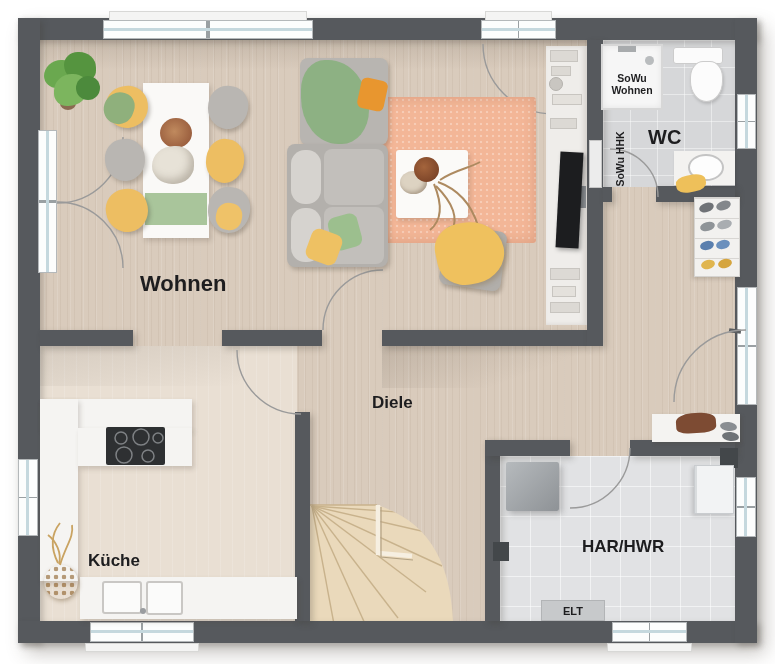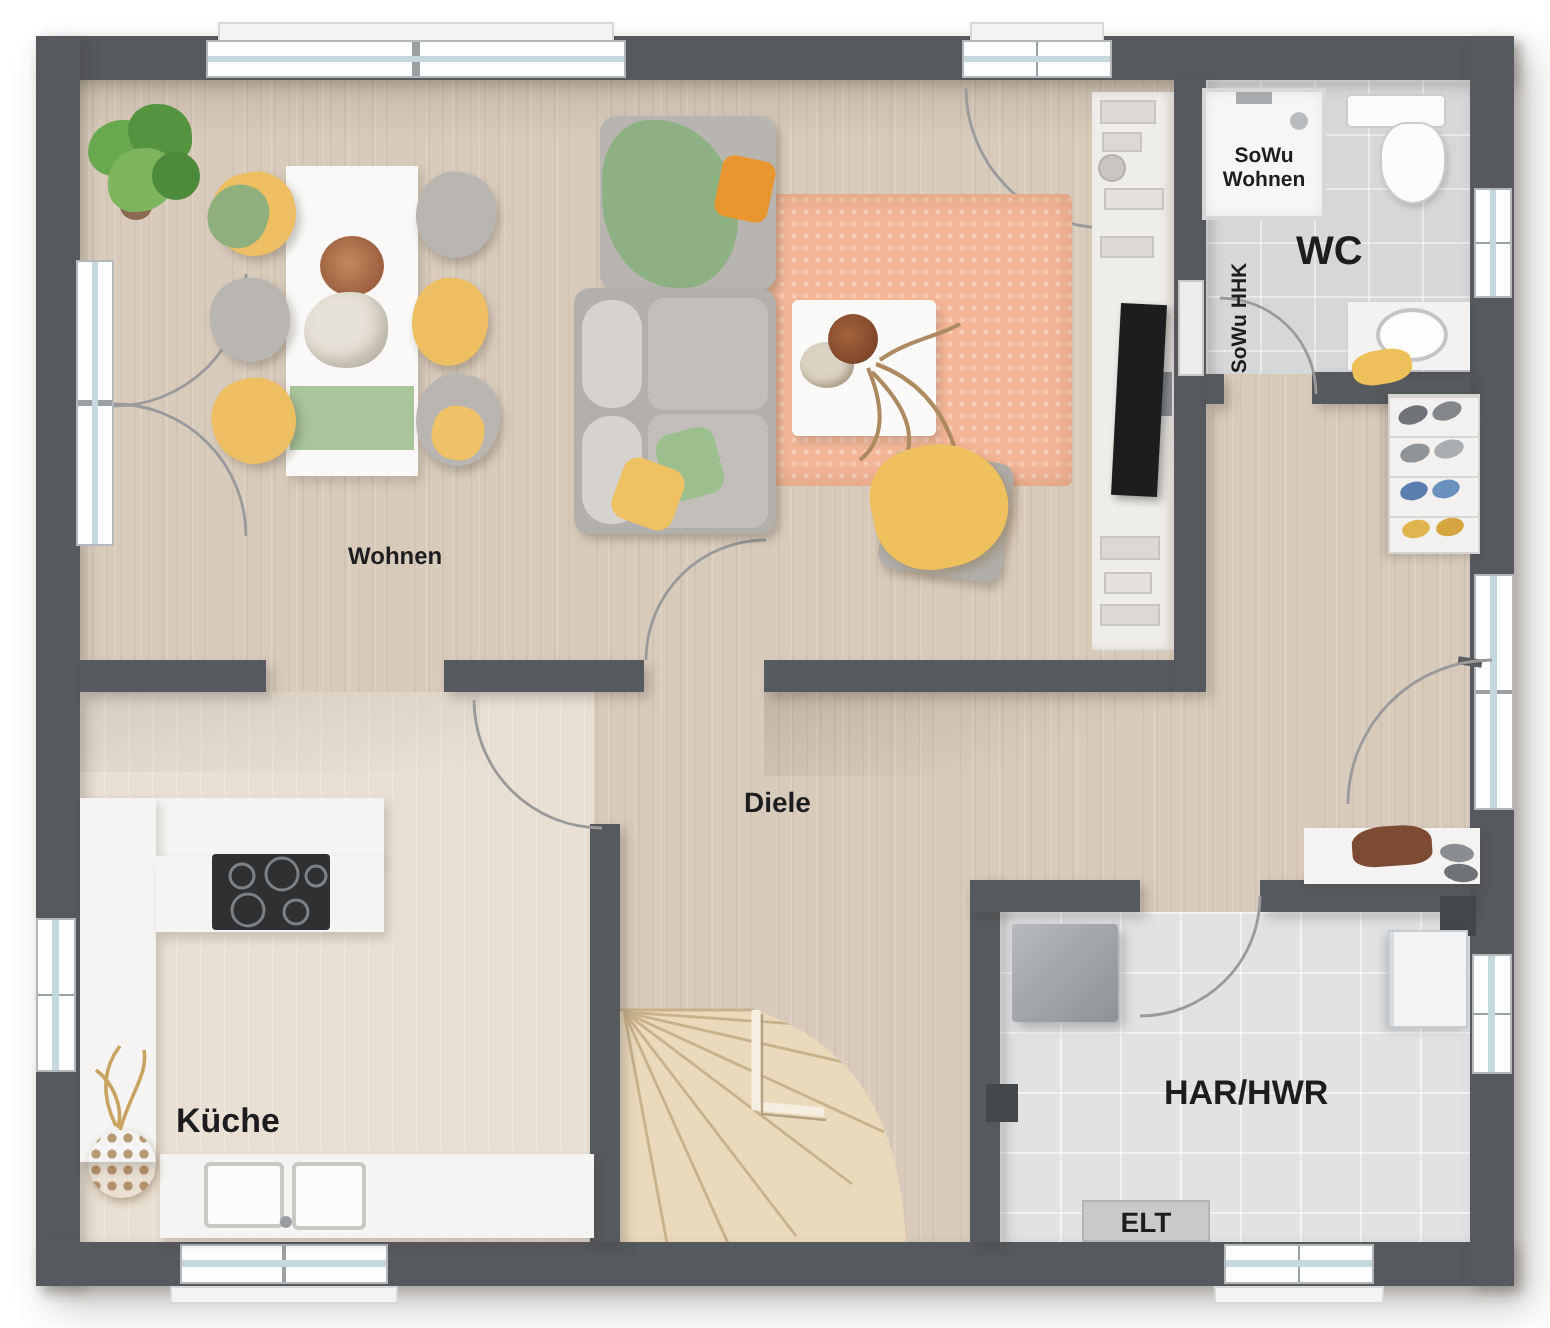--- a/index.html
+++ b/index.html
@@ -198,21 +198,21 @@
   <div class="abs" style="left:718px;top:259px;width:14px;height:9px;background:#d5a53f;border-radius:50%;transform:rotate(-12deg);"></div>
 
   <div class="abs" style="left:652px;top:414px;width:88px;height:28px;background:#f4f3f1;border:1px solid #ddlecda;box-shadow:2px 2px 4px rgba(70,60,50,.2);"></div>
   <div class="abs" style="left:676px;top:413px;width:40px;height:20px;background:#7d4b33;border-radius:40% 40% 30% 30%;transform:rotate(-4deg);"></div>
   <div class="abs" style="left:720px;top:422px;width:17px;height:9px;background:#8a8e92;border-radius:50%;transform:rotate(6deg);"></div>
   <div class="abs" style="left:722px;top:432px;width:17px;height:9px;background:#6f7377;border-radius:50%;transform:rotate(6deg);"></div>
 
   <div class="abs" style="left:506px;top:462px;width:53px;height:49px;background:linear-gradient(135deg,#b6babd,#8e9296);border-radius:2px;box-shadow:3px 3px 6px rgba(60,60,60,.3);"></div>
   <div class="abs" style="left:694px;top:465px;width:40px;height:49px;background:#f2f3f4;border:1px solid #c9cccf;box-sizing:border-box;box-shadow:-2px 2px 4px rgba(60,60,60,.2);background-image:linear-gradient(90deg,#d9dcde 2px,transparent 2px);background-size:6px 100%;background-repeat:no-repeat;"></div>
   <div class="abs" style="left:541px;top:600px;width:64px;height:21px;background:#c7c9cb;border:1px solid #b2b4b6;box-sizing:border-box;text-align:center;">
-    <span class="lbl" style="font-size:14px;line-height:20px;">ELT</span>
+    <span class="lbl" style="font-size:11px;line-height:20px;">ELT</span>
   </div>
 
   <div class="abs white-box" style="left:40px;top:399px;width:152px;height:31px;"></div>
   <div class="abs white-box" style="left:40px;top:399px;width:38px;height:182px;"></div>
   <div class="abs white-box" style="left:78px;top:428px;width:114px;height:38px;"></div>
   <div class="abs" style="left:106px;top:427px;width:59px;height:38px;background:#2e3032;border-radius:2px;"></div>
   <svg class="abs svgo" width="70" height="45" style="left:106px;top:427px;">
     <g fill="none" stroke="#7e8184" stroke-width="1.5">
       <circle cx="15" cy="11" r="6"></circle>
         <circle cx="35" cy="10" r="8"></circle>
@@ -227,21 +227,21 @@
   <div class="abs" style="left:140px;top:608px;width:6px;height:6px;border-radius:50%;background:#9a9da0;"></div>
   <div class="abs" style="left:44px;top:565px;width:34px;height:34px;border-radius:50%;background:radial-gradient(circle at 45% 40%,#e8a948,#b36f1f);box-shadow:1px 2px 4px rgba(90,60,20,.35);background-image:radial-gradient(rgba(130,80,20,.55) 2px,transparent 2.6px);background-size:8px 8px;"></div>
   <svg class="abs svgo" width="50" height="60" style="left:42px;top:515px;">
     <g fill="none" stroke="#c9a362" stroke-width="1.8">
       <path d="M16,48 C8,32 10,18 18,8"></path>
       <path d="M18,50 C24,30 32,22 30,10"></path>
       <path d="M17,49 C20,38 14,26 6,20"></path>
     </g>
   </svg>
 
-  <div class="abs lbl" style="left:140px;top:271px;font-size:12px;margin-left:34px;">Wohnen</div>
-  <div class="abs lbl" style="left:372px;top:393px;font-size:14px;">Diele</div>
+  <div class="abs lbl" style="left:140px;top:271px;font-size:22px;">Wohnen</div>
+  <div class="abs lbl" style="left:372px;top:393px;font-size:17px;">Diele</div>
   <div class="abs lbl" style="left:88px;top:551px;font-size:17px;">Küche</div>
-  <div class="abs lbl" style="left:648px;top:115px;font-size:20px;">WC</div>
+  <div class="abs lbl" style="left:648px;top:126px;font-size:20px;">WC</div>
   <div class="abs lbl" style="left:582px;top:537px;font-size:17px;">HAR/HWR</div>
   <div class="abs lbl" style="left:606px;top:72px;width:52px;font-size:10.5px;line-height:12px;text-align:center;white-space:normal;">SoWu Wohnen</div>
   <div class="abs lbl" style="left:585px;top:153px;width:70px;font-size:10.5px;text-align:center;transform:rotate(-90deg);transform-origin:center;">SoWu HHK</div>
 
 </div>
 
 </body></html>

